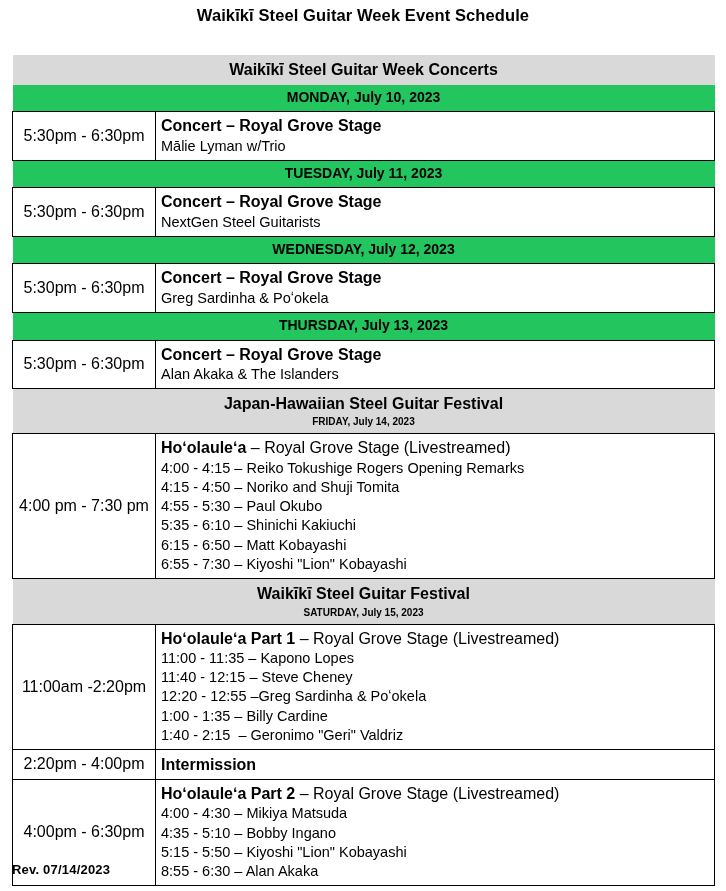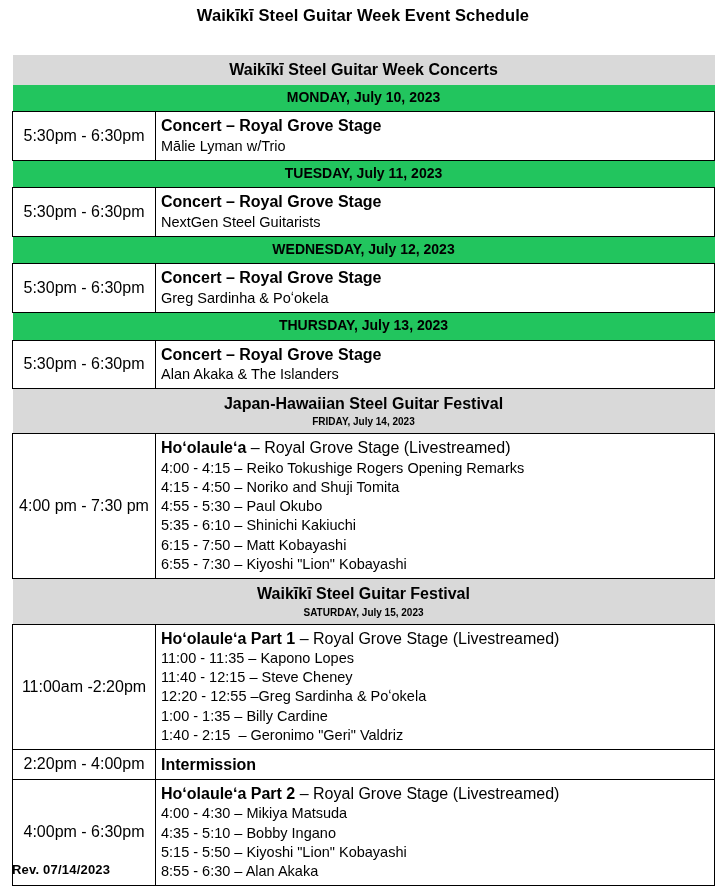--- a/index.html
+++ b/index.html
@@ -196,21 +196,21 @@
       </tr>
       <tr class="eventrow">
         <td class="time">4:00 pm - 7:30 pm</td>
         <td class="desc">
           <div class="desc-head"><span>Hoʻolauleʻa</span><span class="nonbold"> – Royal Grove Stage (Livestreamed)</span></div>
           <div class="lines">
               <div>4:00 - 4:15 – Reiko Tokushige Rogers Opening Remarks</div>
               <div>4:15 - 4:50 – Noriko and Shuji Tomita</div>
               <div>4:55 - 5:30 – Paul Okubo</div>
               <div>5:35 - 6:10 – Shinichi Kakiuchi</div>
-              <div>6:15 - 7:50 – Matt Kobayashi</div>
+              <div>6:15 - 6:50 – Matt Kobayashi</div>
               <div>6:55 - 7:30 – Kiyoshi "Lion" Kobayashi</div>
             </div>
         </td>
       </tr>
 
       <tr class="banner">
         <td colspan="2">
           <span>Waikīkī Steel Guitar Festival</span>
           <span class="banner-sub">SATURDAY, July 15, 2023</span>
         </td>

